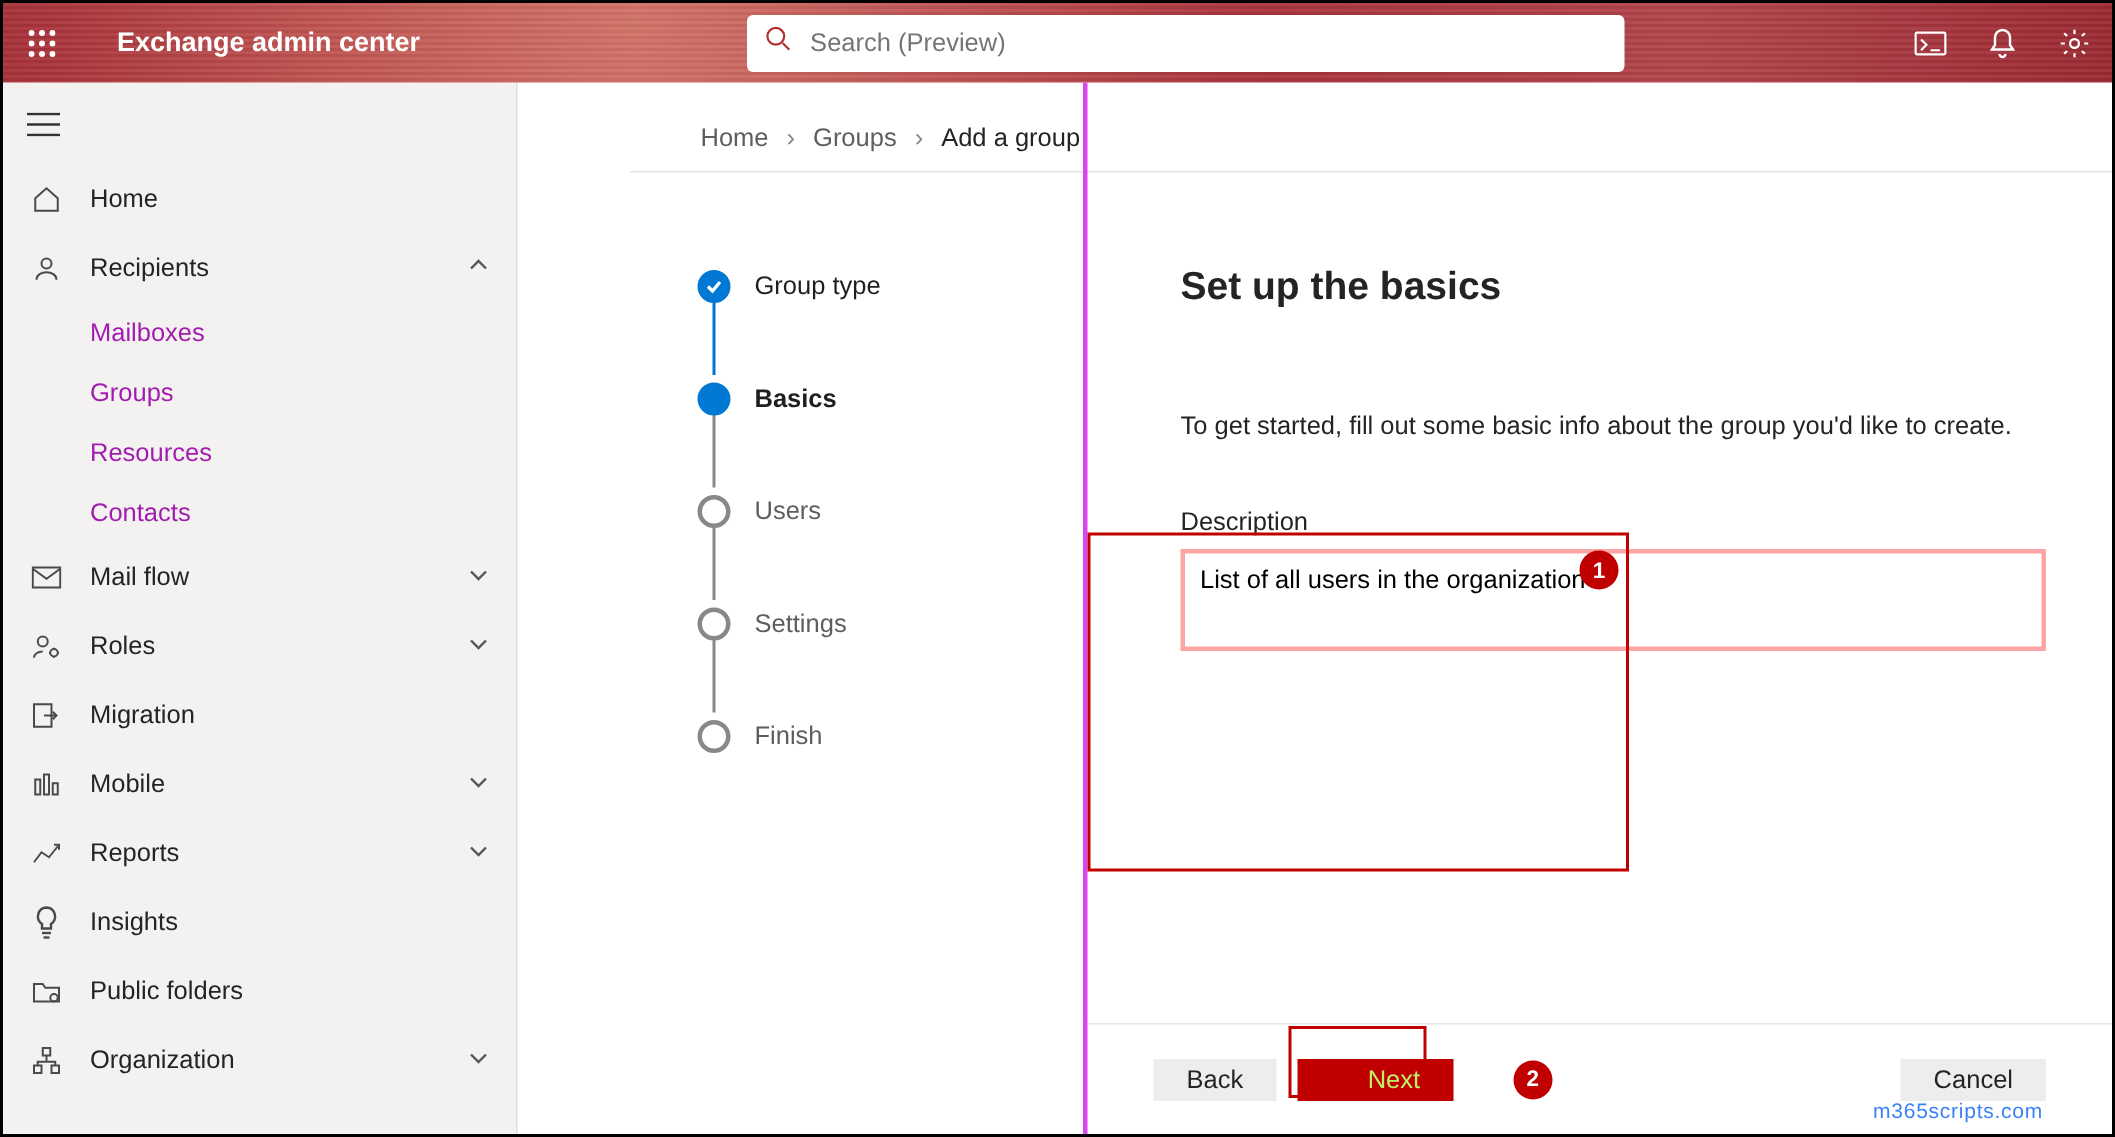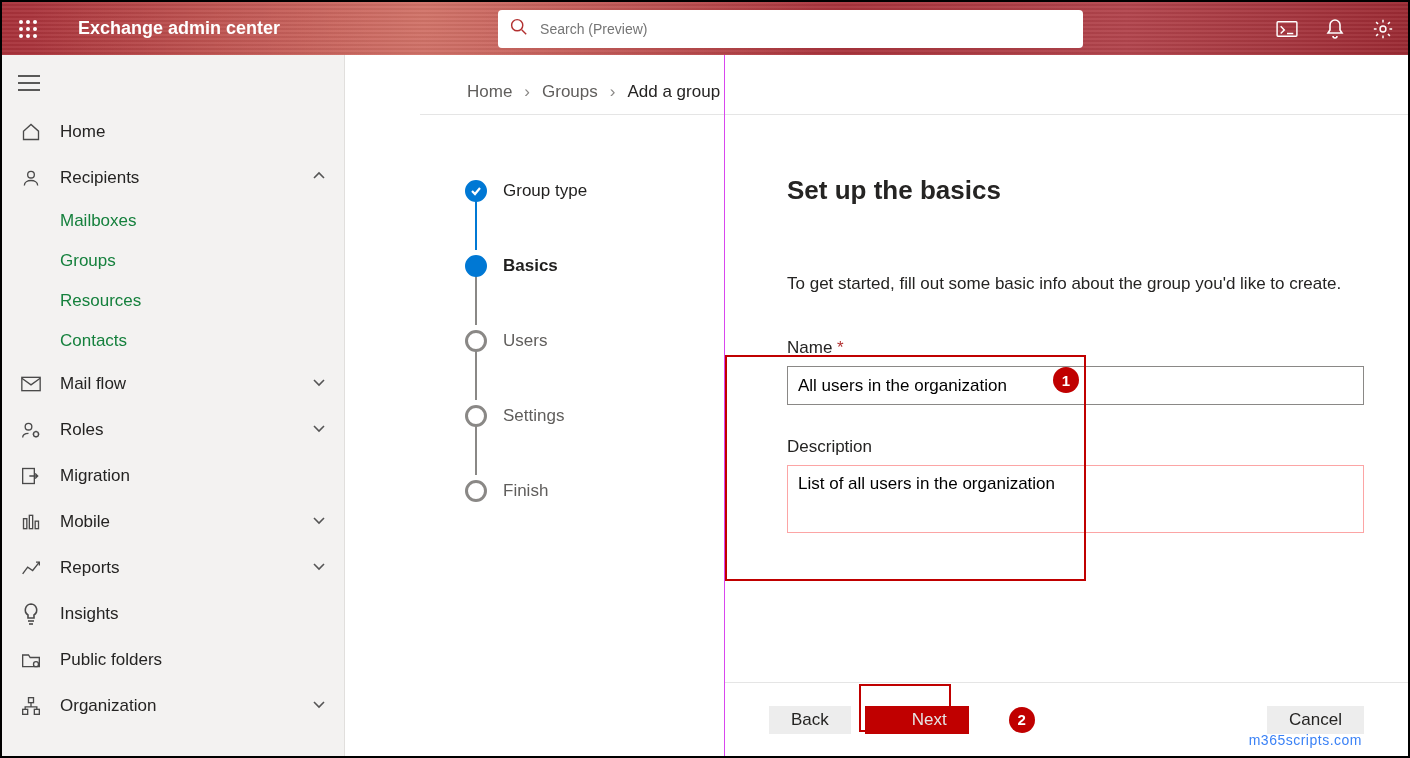--- a/index.html
+++ b/index.html
@@ -21,47 +21,47 @@
       radial-gradient(circle at 30% 30%, rgba(255,220,150,.25), transparent 40%);
     pointer-events:none;
   }
   .app-launcher { width:28px; height:28px; display:flex; align-items:center; justify-content:center; margin-right:18px; z-index:1; cursor:pointer;}
   .brand { font-size:18px; font-weight:600; z-index:1; }
   .search-wrap { flex:none; margin-left:200px; z-index:1; }
   .search {
     width:585px; height:38px; background:#fff; border-radius:4px; display:flex; align-items:center;
     padding:0 12px; color:#555;
   }
-  .search input { border:none; outline:none; font-size:14px; flex:1; background:transparent; color:#1d4ed8;}
+  .search input { border:none; outline:none; font-size:17px; flex:1; background:transparent; color:#1d4ed8;}
   .header-right { margin-left:auto; display:flex; gap:22px; align-items:center; z-index:1;}
   .hicon { width:26px; height:26px; display:flex; align-items:center; justify-content:center; cursor:pointer;}
 
   
   .shell { display:flex; height:calc(100% - 53px); }
   .sidebar { width:343px; background:#f3f2f1; border-right:1px solid #e1dfdd; padding-top:10px; overflow:hidden;}
   .hamburger { padding:10px 16px 14px; }
   .hamburger-btn{cursor:pointer;}
   .nav-item { display:flex; align-items:center; padding:12px 18px; font-size:17px; color:#252423; cursor:pointer; gap:18px;}
   .nav-item .ic { width:22px; height:22px; display:flex; align-items:center; justify-content:center; color:#4a4a4a;}
   .nav-item .chev { margin-left:auto; color:#555; }
-  .nav-sub { padding:10px 18px 10px 58px; font-size:17px; color:#15803d; cursor:pointer;}
+  .nav-sub { padding:10px 18px 10px 58px; font-size:17px; color:#a21caf; cursor:pointer;}
   .nav-item.expanded .chev svg { transform:rotate(180deg); }
 
   .content { flex:1; display:flex; position:relative; }
 
   
   .crumb-block { position:absolute; left:120px; top:9px; right:0; padding:18px 0 14px 0; }
   .crumb { font-size:17px; color:#605e5c; display:flex; align-items:center; gap:12px; padding-left:2px;}
   .crumb .current{ color:#252423; }
   .crumb .sep{ color:#8a8886; }
   .crumb a{ color:#605e5c; text-decoration:none; cursor:pointer;}
   .crumb-divider{ position:absolute; left:75px; right:0; top:59px; height:1px; background:#e5e5e5;}
 
   
-  .stepper-panel { width:380px; padding:120px 0 0 120px; border-right:1px solid #d946ef; position:relative;}
+  .stepper-panel { width:380px; padding:120px 0 0 120px; border-right:3px solid #d946ef; position:relative;}
   .stepper { position:relative; }
   .step { display:flex; align-items:center; gap:16px; height:32px; margin-bottom:43px; position:relative;}
   .step .circle {
     width:22px; height:22px; border-radius:50%; border:3px solid #8a8886; background:#fff;
     display:flex; align-items:center; justify-content:center; flex:none; z-index:2;
   }
   .step.completed .circle { background:#0078d4; border-color:#0078d4;}
   .step.active .circle { background:#0078d4; border-color:#0078d4;}
   .step .label { font-size:17px; color:#605e5c; }
   .step.active .label { color:#201f1e; font-weight:700;}
@@ -74,36 +74,36 @@
   .form-title { font-size:26px; font-weight:700; margin:0 0 68px 0; }
   .form-sub { font-size:17px; color:#252423; margin-bottom:44px; }
   .field-group { margin-bottom:32px; }
   .field-label { font-size:17px; margin-bottom:8px; display:block;}
   .req { color:#b23030; }
   .text-input {
     width:100%; height:39px; border:1px solid #8a8886; padding:0 10px; font-size:17px; outline:none;
     font-family:inherit;
   }
   .text-area {
-    width:100%; height:68px; border:1px solid #fca5a5; padding:8px 10px; font-size:17px; outline:none;
+    width:100%; height:68px; border:3px solid #fca5a5; padding:8px 10px; font-size:17px; outline:none;
     font-family:inherit; resize:none;
   }
 
   
   .annot-box { position:absolute; border:2px solid #c00000; pointer-events:none;}
   .annot-badge{
     position:absolute; width:26px; height:26px; border-radius:50%; background:#c00000; color:#fff;
     display:flex; align-items:center; justify-content:center; font-size:15px; font-weight:600; z-index:5;
   }
 
   
   .footer-bar { position:absolute; bottom:0; left:380px; right:0; height:74px; border-top:1px solid #e5e5e5; display:flex; align-items:center; padding:0 44px;}
   .btn { height:28px; padding:0 22px; border:none; font-size:17px; cursor:pointer; font-family:inherit;}
   .btn-secondary { background:#ededed; color:#252423;}
-  .btn-primary { background:#c00000; color:#e5e5e5; margin-left:14px;padding-left:47px;}
+  .btn-primary { background:#c00000; color:#bef264; margin-left:14px;padding-left:47px;}
   .btn-cancel { background:#ededed; color:#252423; margin-left:auto;}
 
   .watermark{ position:absolute; right:46px; bottom:8px; font-size:14px; color:#3b82f6; letter-spacing:.5px; z-index:0;}
 </style>
 </head>
 <body>
 
 <div class="header">
   <div class="app-launcher">
     <svg width="18" height="18" viewBox="0 0 18 18" fill="#fff">
@@ -339,26 +339,20 @@
           <div class="circle"></div>
           <div class="label">Finish</div>
         </div>
       </div>
     </div>
 
     <div class="form-panel">
       <h1 class="form-title">Set up the basics</h1>
       <div class="form-sub">To get started, fill out some basic info about the group you'd like to create.</div>
 
-      <div class="field-group">
-        <label class="field-label">
-          <span>Name</span> <span class="req">*</span>
-        </label>
-        <input class="text-input" type="text" value="All users in the organization" style="">
-      </div>
 
       <div class="field-group">
         <label class="field-label">Description</label>
         <textarea class="text-area" style="">List of all users in the organization</textarea>
       </div>
 
       <div class="annot-box" style="left:0; top:300px; width:361px; height:226px;"></div>
       <div class="annot-badge" style="left:328px; top:312px;">1</div>
     </div>
 

